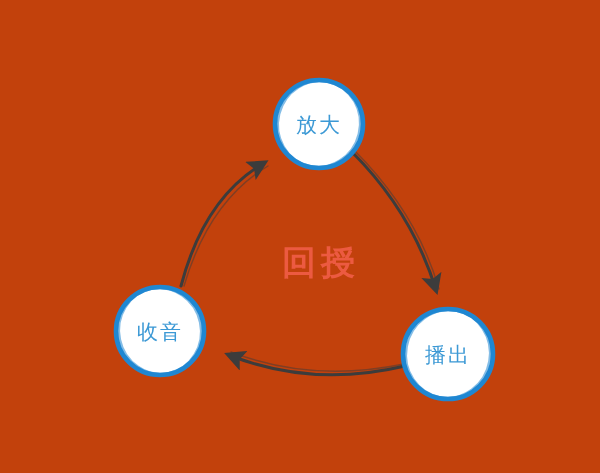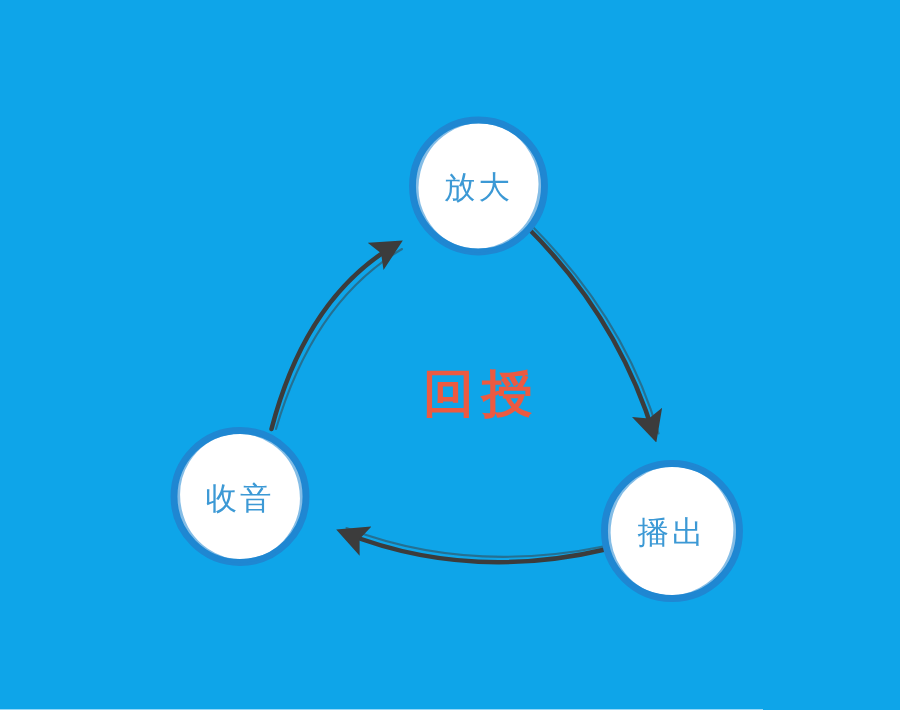--- a/index.html
+++ b/index.html
@@ -5,21 +5,21 @@
   html, body {
     margin: 0;
     padding: 0;
     background: #ffffff;
     font-family: "DejaVu Sans", "Liberation Sans", sans-serif;
   }
   .stage {
     position: relative;
     width: 600px;
     height: 473px;
-    background: #0ea5e9;
+    background: #c2410c;
     overflow: hidden;
   }
   svg { display: block; }
   .ring {
     fill: #ffffff;
     stroke-linecap: round;
   }
   .ring-echo {
     fill: none;
     stroke-linecap: round;

